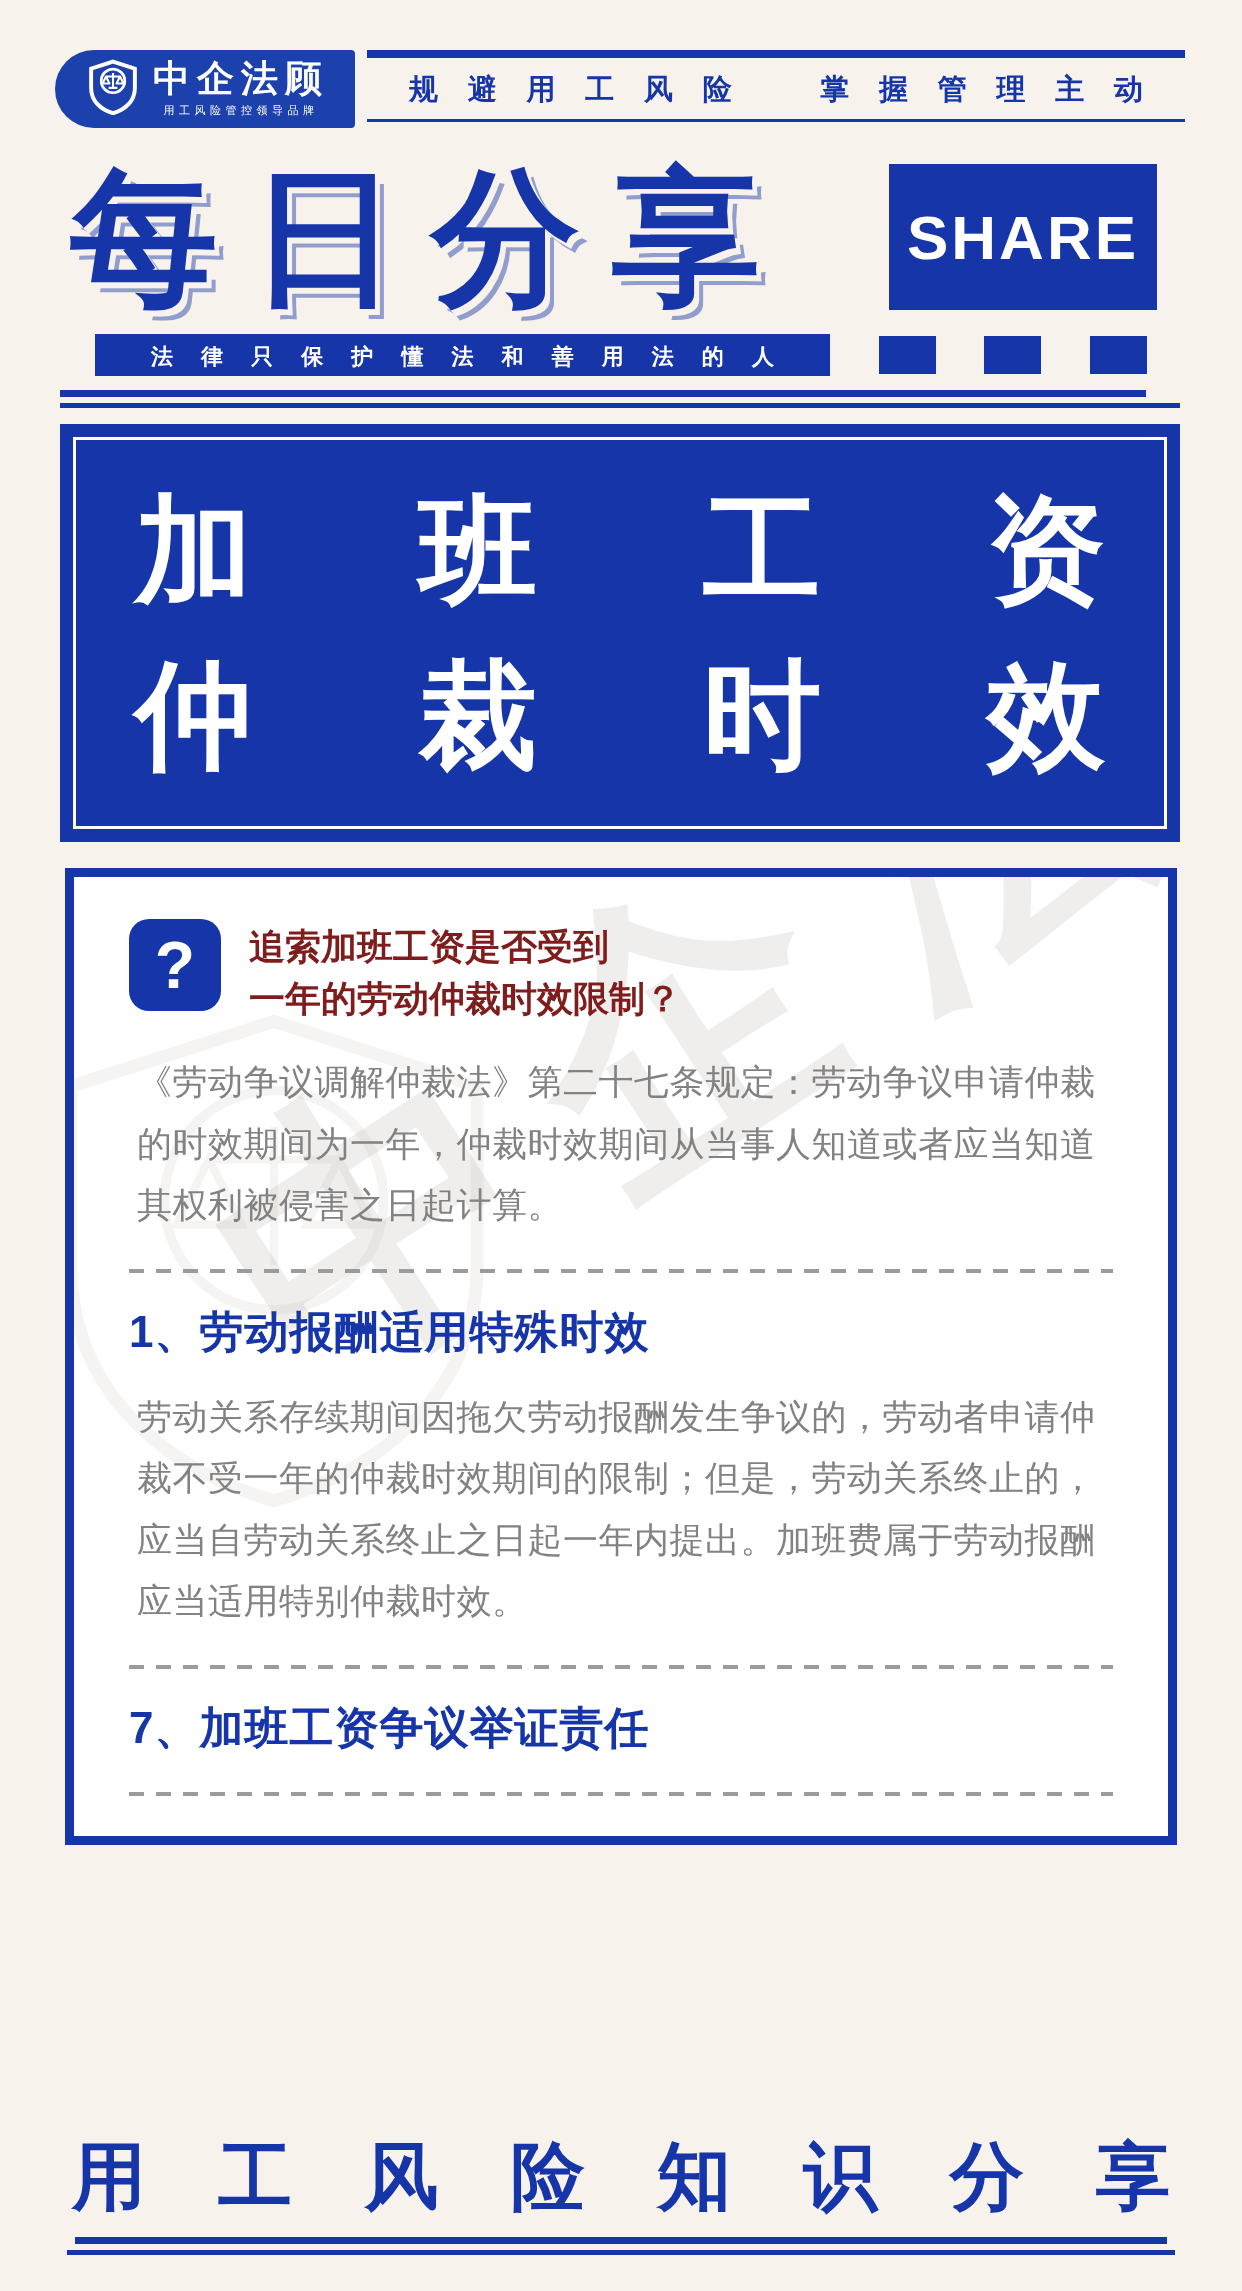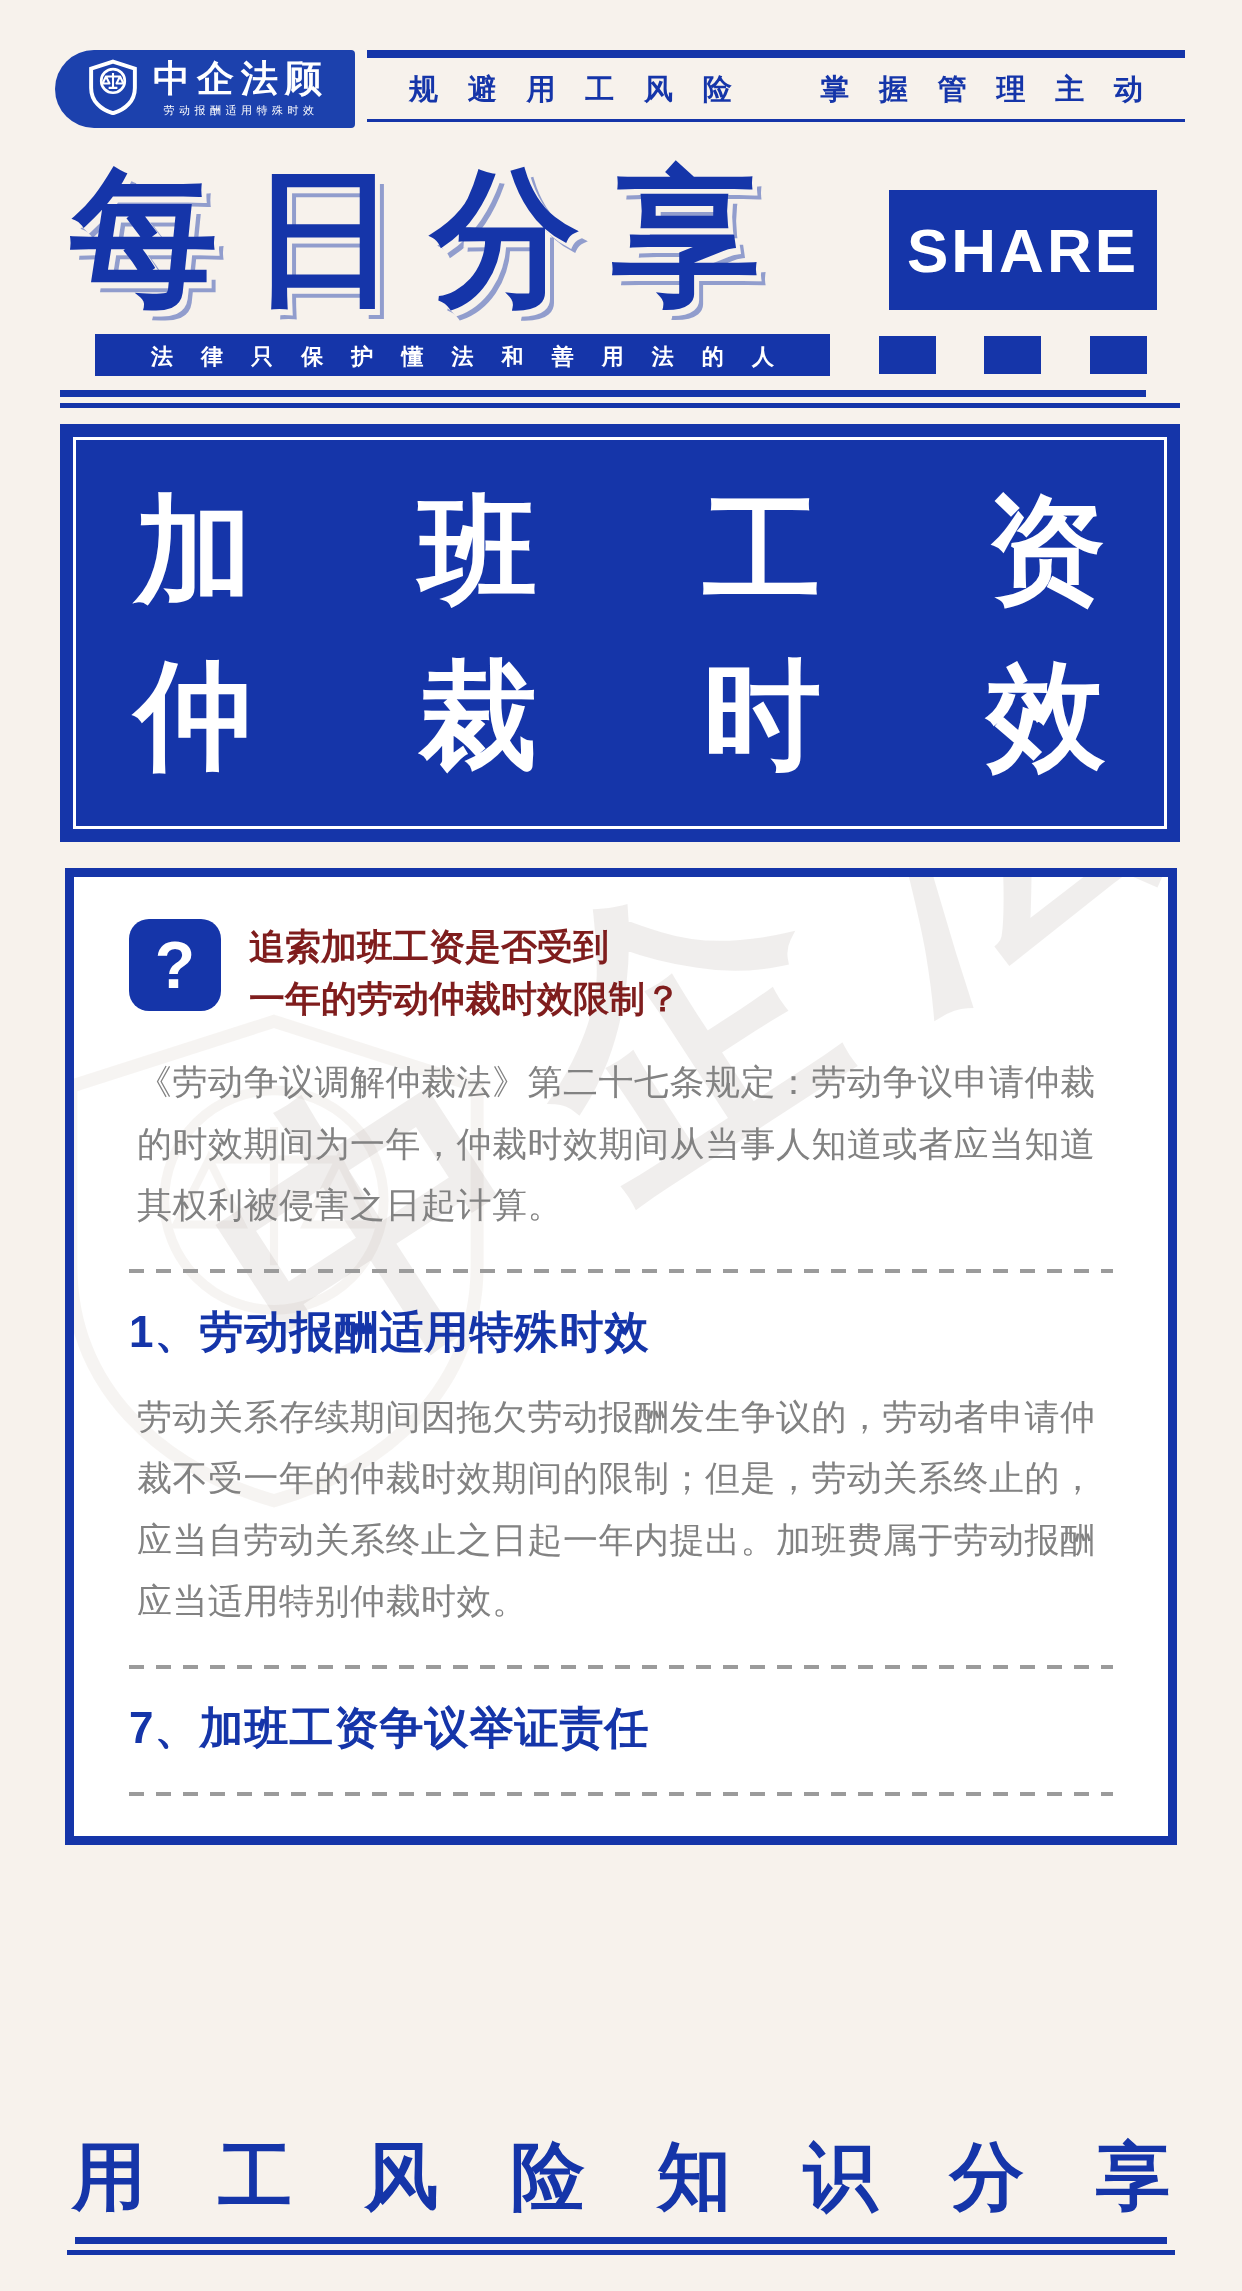--- a/index.html
+++ b/index.html
@@ -33,21 +33,21 @@
   }
 
   
   .title-row{display:flex;align-items:flex-end;justify-content:space-between;
     margin:14px 85px 0 70px;height:168px;}
   .daily{
     width:690px;margin:0;color:#1535a9;font-size:148px;font-weight:900;line-height:1;
   }
   .daily span{text-shadow:5px 6px 0 #f7f2ec,9px 10px 0 rgba(21,53,169,0.45);}
   .share-badge{
-    width:268px;height:120px;background:#1535a9;color:#fff;
+    width:268px;height:146px;background:#1535a9;color:#fff;
     display:flex;align-items:center;justify-content:center;
     font-size:62px;font-weight:bold;letter-spacing:3px;margin-bottom:2px;
   }
 
   
   .banner-row{display:flex;justify-content:space-between;align-items:center;
     margin:22px 95px 0 95px;height:42px;}
   .banner-bar{
     flex:0 0 735px;height:42px;box-sizing:border-box;background:#1535a9;color:#fff;
     font-size:22px;font-weight:bold;padding:8px 56px 0 56px;
@@ -111,21 +111,21 @@
     <div class="logo-block">
       <span>
         <svg viewBox="0 0 64 64" width="56" height="56">
           <path d="M32 3 L57 11 V33 C57 48 46 58 32 62 C18 58 7 48 7 33 V11 Z" fill="none" stroke="#ffffff" stroke-width="4.5"></path>
           <circle cx="32" cy="25" r="13.5" fill="none" stroke="#ffffff" stroke-width="3"></circle>
           <path d="M32 16 V33 M24 20 H40 M24 20 L20 28 H28 Z M40 20 L36 28 H44 Z M27 33 H37" fill="none" stroke="#ffffff" stroke-width="2.4" stroke-linejoin="round"></path>
         </svg>
       </span>
       <span class="logo-texts">
         <span class="brand-name">中企法顾</span>
-        <span class="brand-tagline">劳动报酬适用特殊时效</span>
+        <span class="brand-tagline">用工风险管控领导品牌</span>
       </span>
     </div>
     <div class="slogan-wrap">
       <div class="rule-thick"></div>
       <div class="slogan spread" style="display: flex; justify-content: space-between;">
           <span>规</span>
           <span>避</span>
           <span>用</span>
           <span>工</span>
           <span>风</span>

